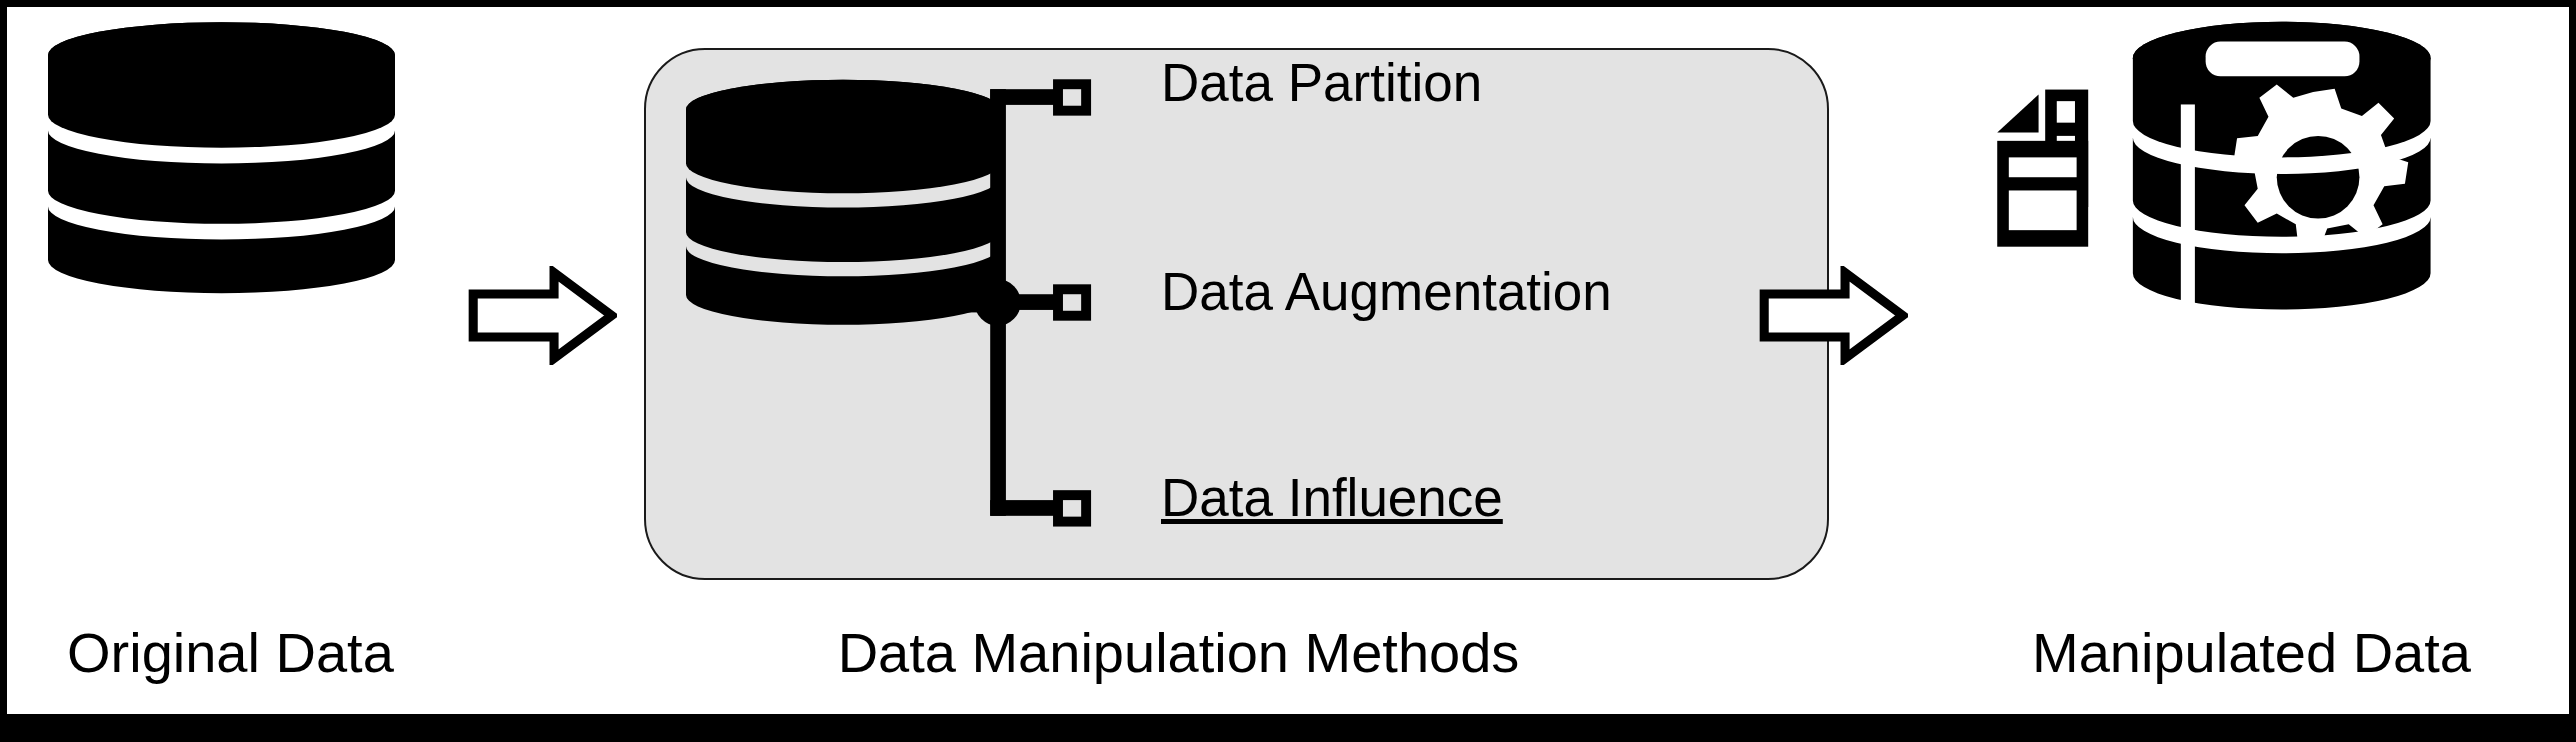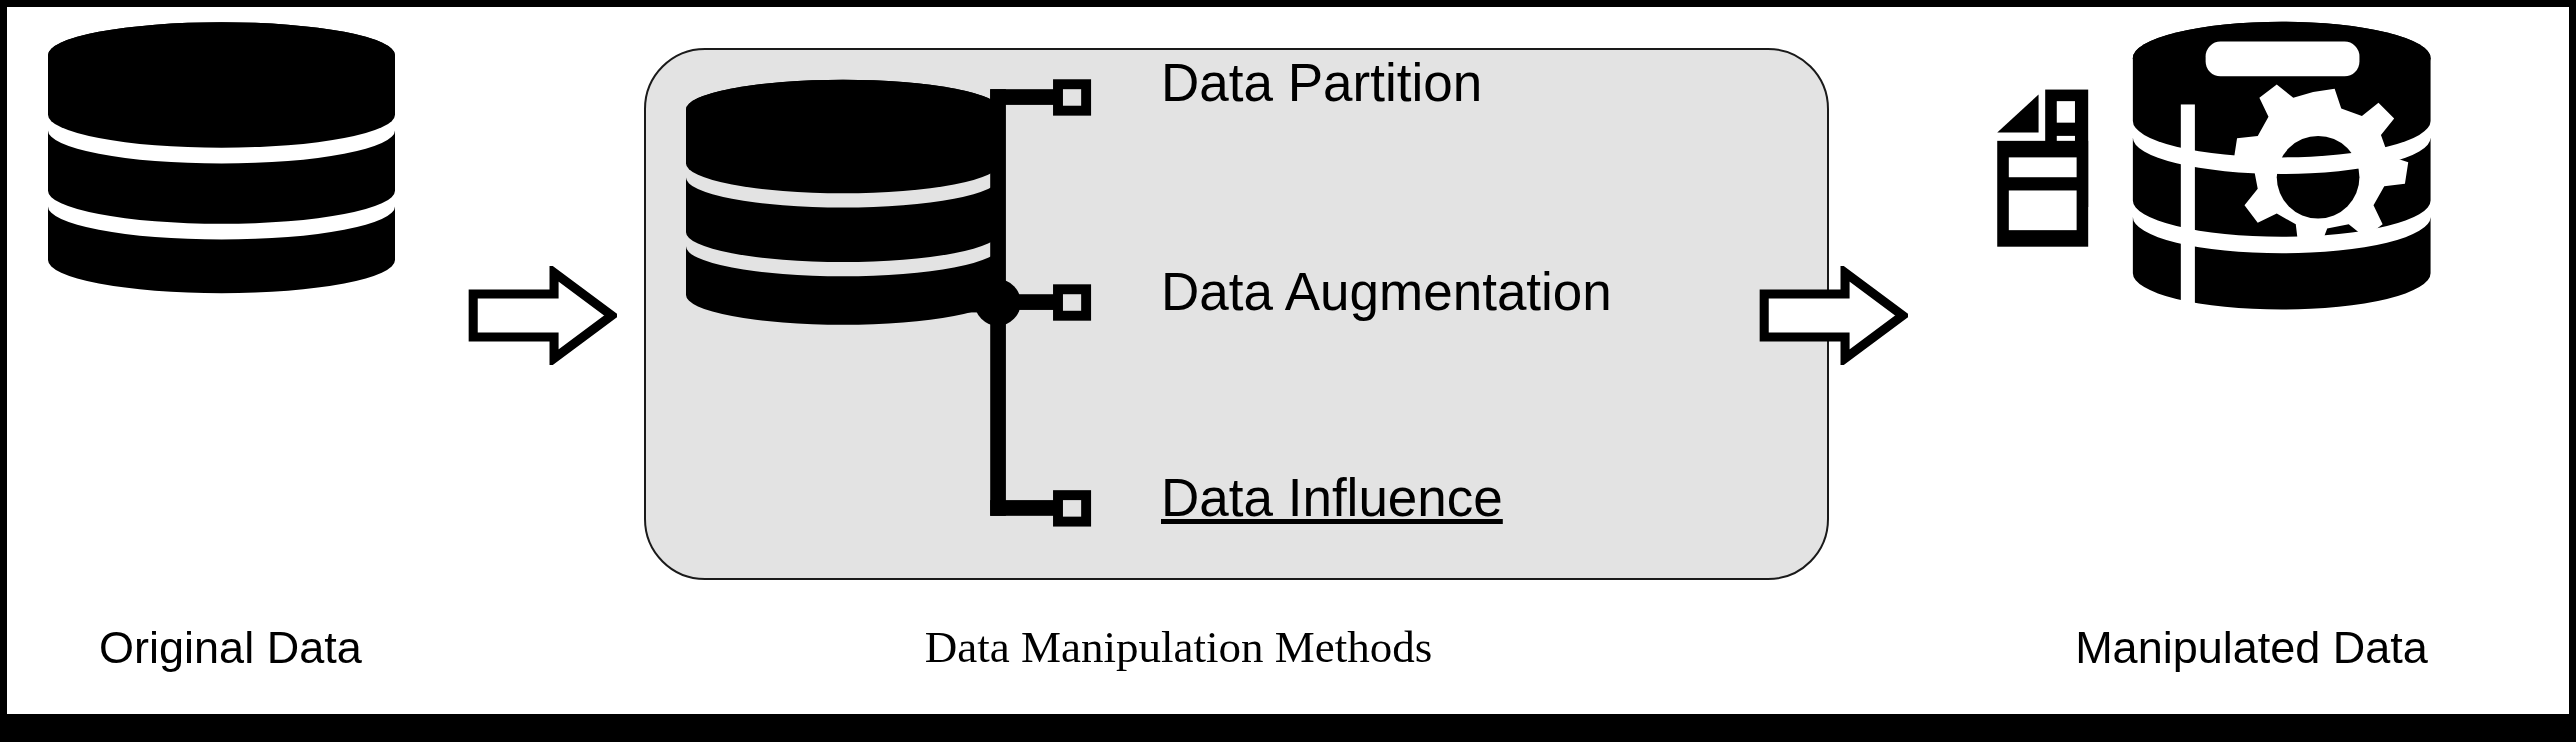--- a/index.html
+++ b/index.html
@@ -38,21 +38,21 @@
   #panel-original { left: 7.4px;   top: 6.6px; width: 446px;  height: 708px; }
   #panel-middle   { left: 637px; top: 6.6px; width: 1083px; height: 708px; }
   #panel-result   { left: 1934px;top: 6.6px; width: 635px;  height: 708px; }
 
   
   .caption {
     position: absolute;
     left: 0;
     right: 0;
     text-align: center;
-    font-size: 45px;
+    font-size: 56px;
     line-height: 1.0;
     color: #000000;
     white-space: nowrap;
     font-stretch: condensed;
   }
 
   
   .block-arrow {
     position: absolute;
   }
@@ -148,21 +148,21 @@
     </g>
   </svg>
 
   <div class="method-label" style="left:1161px; top:265px;">Data Augmentation</div>
 
   <div class="method-label" style="left:1161px; top:56px;">Data Partition</div>
 
   <div class="method-label" style="left:1161px; top:471px;text-decoration:underline;">Data Influence</div>
 
   <div class="panel" id="panel-middle">
-    <div class="caption" style="top: 618px; font-family: Liberation Serif, serif;">Data Manipulation Methods</div>
+    <div class="caption" style="top: 618px;">Data Manipulation Methods</div>
   </div>
 
   <svg class="block-arrow" style="left:1759px; top:266px;" width="149" height="99" viewBox="0 0 180 120">
     <polygon points="6,34 104,34 104,8 174,60 104,112 104,86 6,86" fill="#ffffff" stroke="#000000" stroke-width="11" stroke-linejoin="miter"></polygon>
   </svg>
 
   <div class="panel" id="panel-result">
 
     <svg width="521" height="298" viewBox="0 0 630 360" style="position:absolute; left:50px; top:8.3px;">
       <defs>

